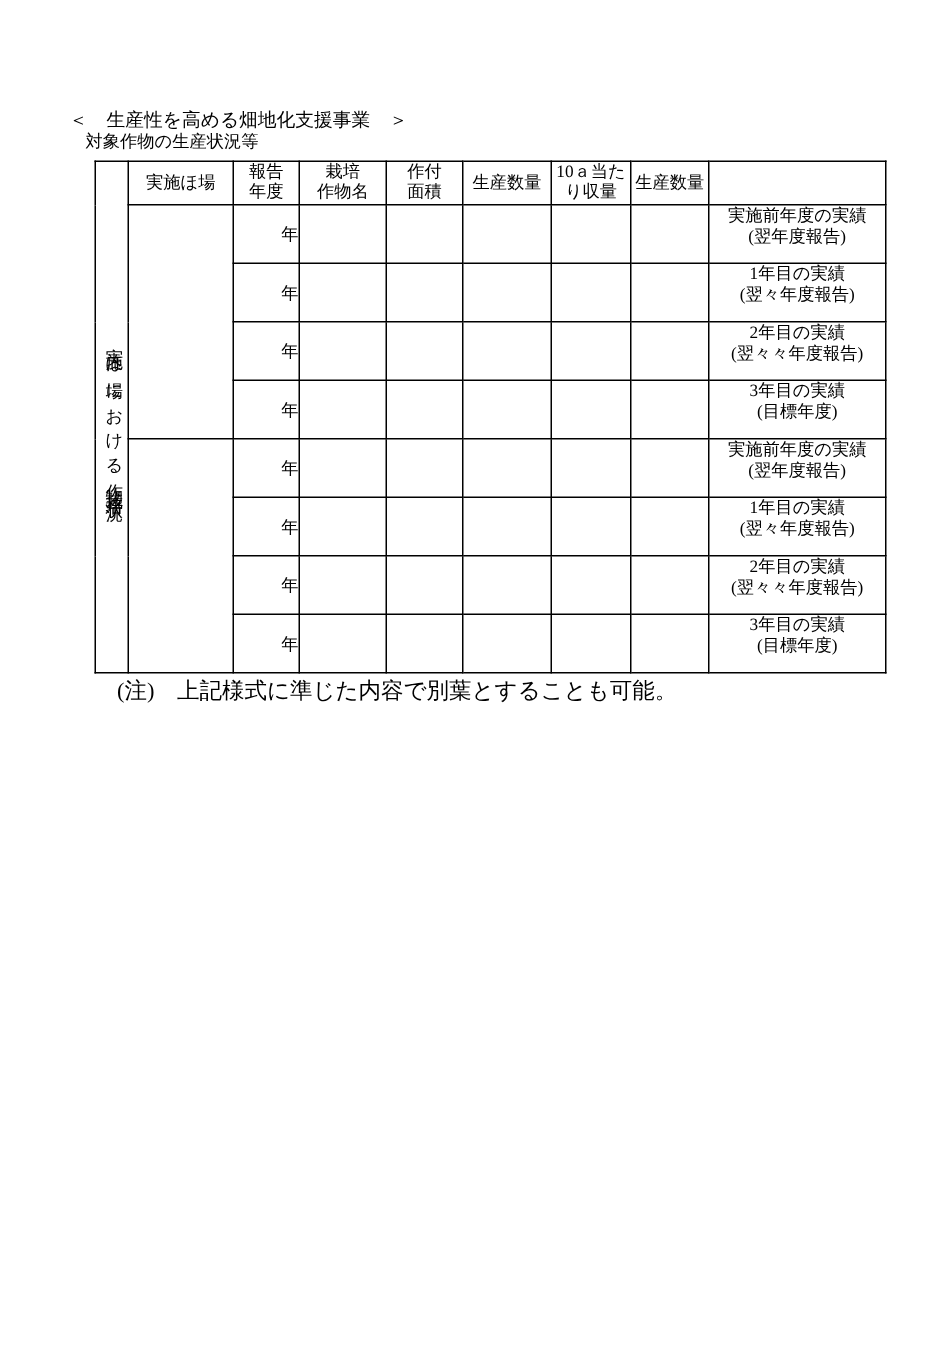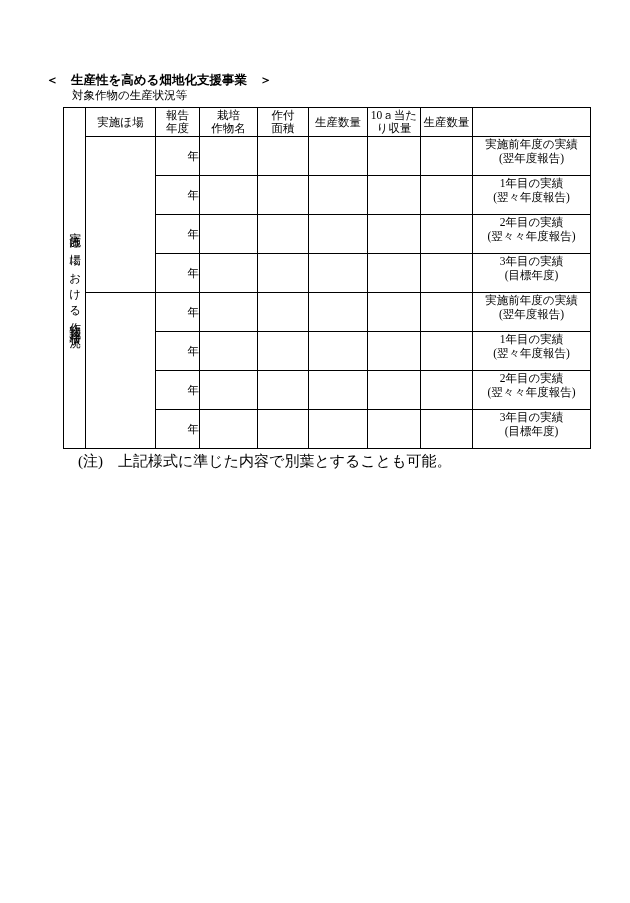--- a/index.html
+++ b/index.html
@@ -5,28 +5,27 @@
   html, body { margin: 0; padding: 0; }
   body {
     width: 630px; height: 903px;
     background: #ffffff;
     position: relative;
     font-family: "Liberation Serif", "DejaVu Serif", serif;
     color: #000000;
   }
   .doc-title {
     position: absolute; left: 46px; top: 73px;
-    font-size: 12.5px; font-weight: bold; line-height: 1.2;
+    font-size: 12.5px; font-weight: normal; line-height: 1.2;
     white-space: nowrap;
   }
   .doc-subtitle {
     position: absolute; left: 57px; top: 89px;
     font-size: 11.5px; line-height: 1.2;
     white-space: nowrap;
-    margin-left: 15px;
   }
   table.form-table {
     position: absolute; left: 63px; top: 107px;
     border-collapse: collapse; table-layout: fixed;
     font-size: 11.5px; color: #000;
   }
   table.form-table td {
     border: 1px solid #000000;
     padding: 0;
     overflow: hidden;

